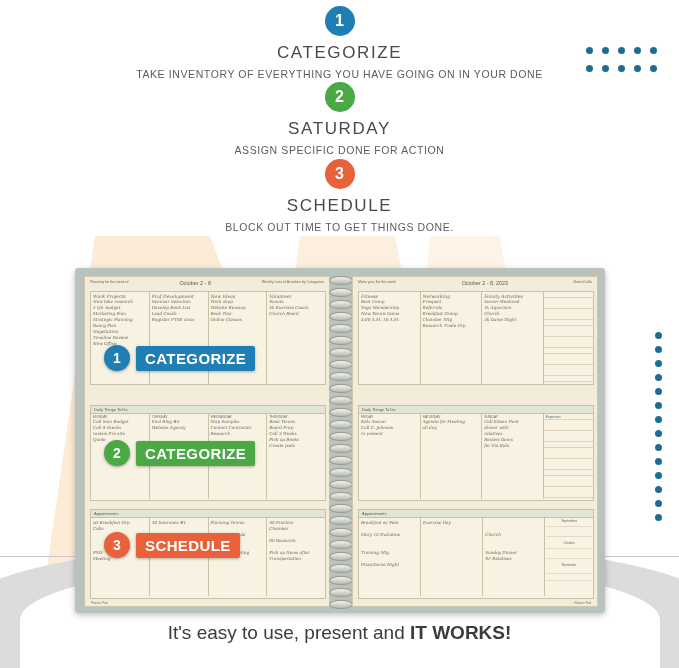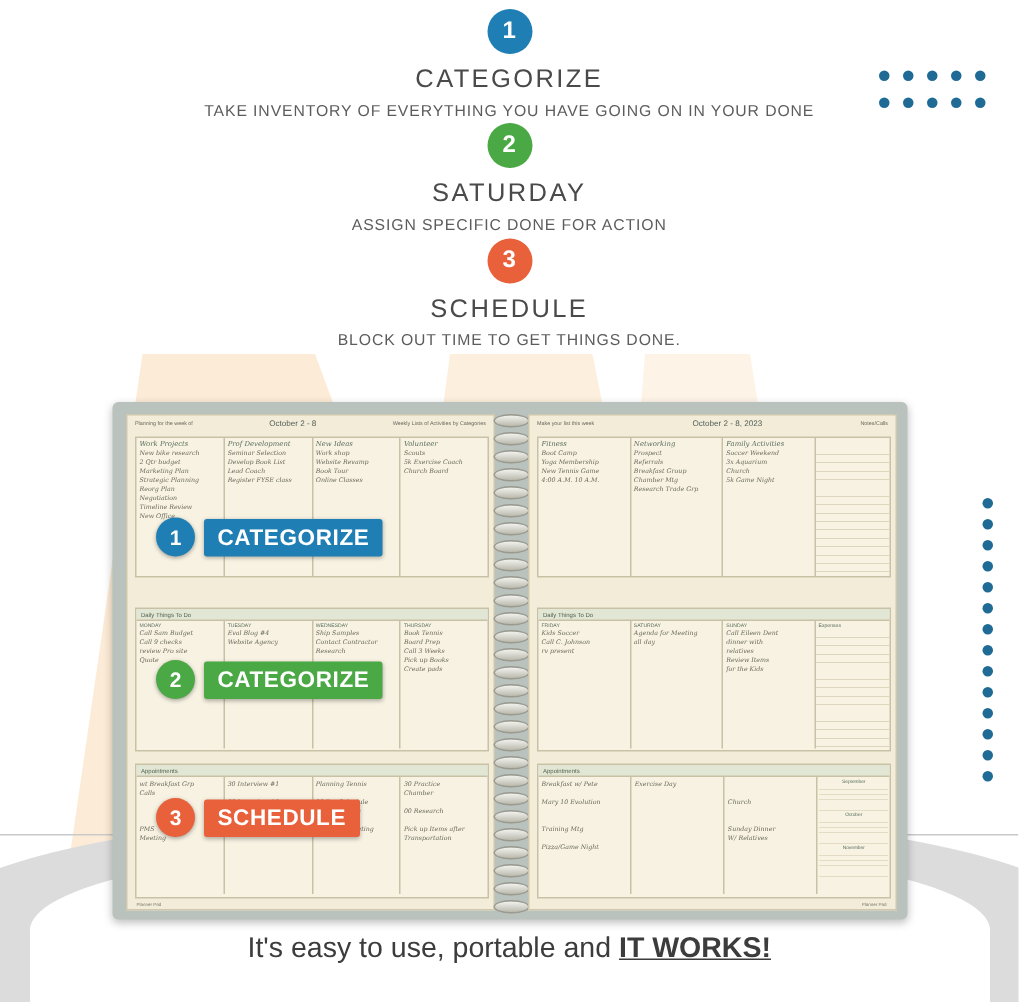--- a/index.html
+++ b/index.html
@@ -104,21 +104,21 @@
   }
   #c1{left:104px;top:345px;}
   #c2{left:104px;top:440px;}
   #c3{left:104px;top:532px;}
 
   
   .caption{
     position:absolute;left:0;top:622px;width:679px;text-align:center;
     font-size:19px;color:#3c3c3c;
   }
-  .caption b{font-weight:bold;text-decoration:underline;}
+  .caption b{font-weight:bold;}
 
   .thin-line{position:absolute;background:#c9c9c9;height:1px;}
 </style>
 </head>
 <body>
 
 <div class="stage">
 
   <div class="steps">
 
@@ -363,16 +363,16 @@
   <div class="callout" id="c2">
     <div class="circle" style="background:#4aa845">2</div>
     <div class="label" style="background:#4aa845">CATEGORIZE</div>
   </div>
   <div class="callout" id="c3">
     <div class="circle" style="background:#e8613a">3</div>
     <div class="label" style="background:#e8613a">SCHEDULE</div>
   </div>
 
   <div class="caption">
-    <span>It's easy to use, portable and </span><b>IT WORKS!</b>
+    <span>It's easy to use, present and </span><b>IT WORKS!</b>
   </div>
 
 </div>
 
 </body></html>

